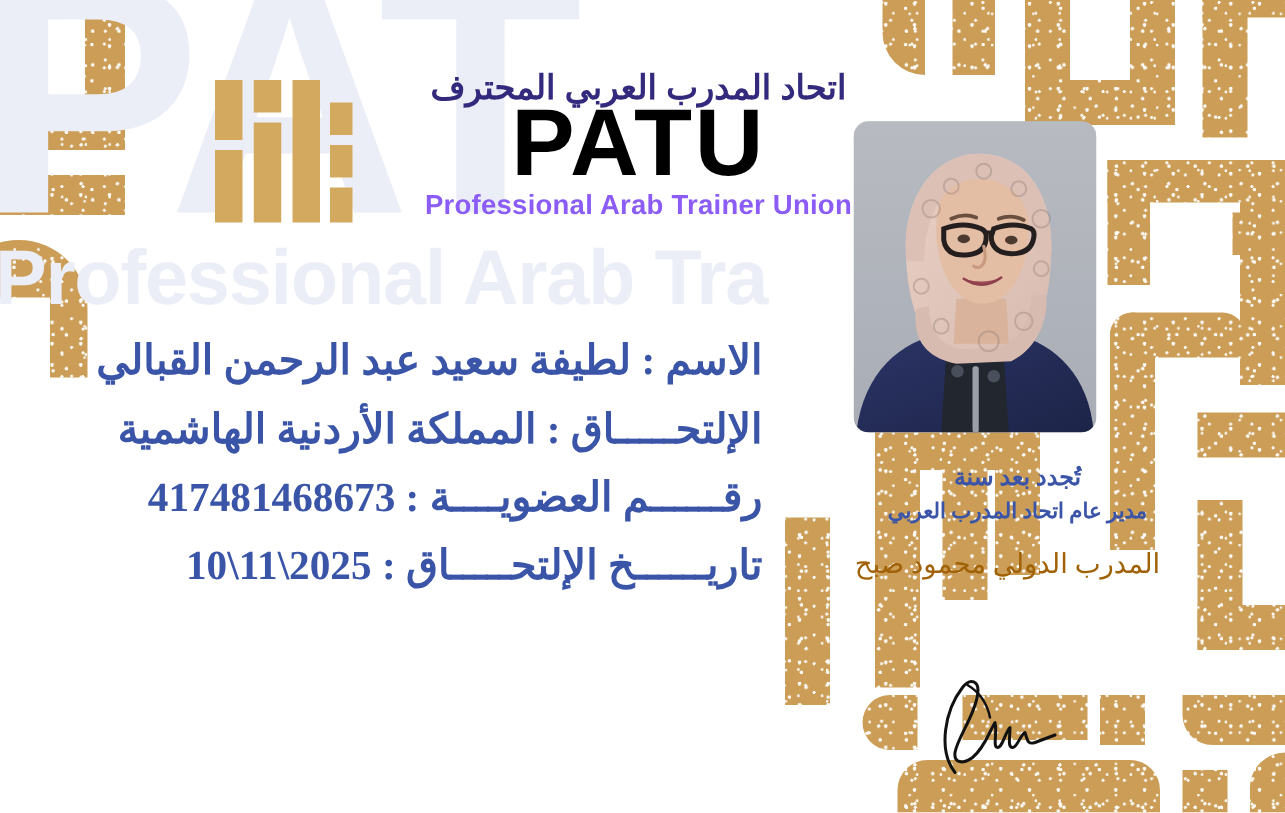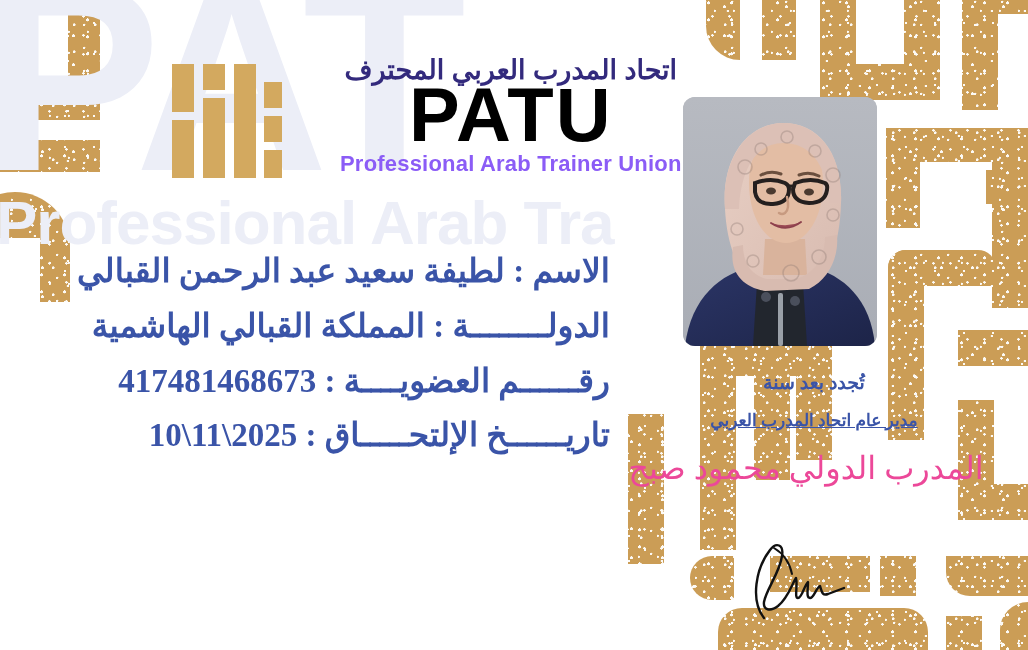--- a/index.html
+++ b/index.html
@@ -139,21 +139,21 @@
     overflow: hidden;
     background: #b9bcc2;
   }
   #photo svg { display: block; width: 100%; height: 100%; }
 
   
   #fields {
     position: absolute;
     z-index: 6;
     left: 0;
-    top: 244px;
+    top: 262px;
     width: 624px;
     direction: rtl;
     text-align: right;
     padding-right: 14px;
     box-sizing: border-box;
   }
   .field-line {
     color: #3a54a8;
     font-size: 33px;
     font-weight: bold;
@@ -175,29 +175,28 @@
   }
   #renew-note {
     font-size: 19px;
     font-weight: bold;
     line-height: 1.2;
     font-family: "Liberation Serif", serif;
   }
   #director-title {
     font-size: 17px;
     font-weight: bold;
-    margin-top: 16px;
+    margin-top: 4px;
     line-height: 1.2;
     font-family: "Liberation Serif", serif;
-    text-decoration: underline;
   }
   #signatory-name {
     margin-top: 20px;
-    font-size: 32px;
-    color: #ec4899;
+    font-size: 22px;
+    color: #a16207;
     font-family: "Liberation Serif", serif;
     font-weight: normal;
     line-height: 1.1;
     padding-right: 16px;
   }
   #signature-mark {
     position: absolute;
     z-index: 7;
     left: 744px;
     top: 540px;
@@ -344,21 +343,21 @@
         <circle cx="136" cy="160" r="7"></circle>
           <circle cx="108" cy="176" r="8"></circle>
         <circle cx="70" cy="164" r="6"></circle>
           <circle cx="54" cy="132" r="6"></circle>
       </g>
     </svg>
   </div>
 
   <div id="fields">
     <div class="field-line">الاسم : لطيفة سعيد عبد الرحمن القبالي</div>
-    <div class="field-line">الدولــــــــة : المملكة القبالي الهاشمية</div>
+    <div class="field-line">الإلتحـــــاق : المملكة الأردنية الهاشمية</div>
     <div class="field-line">رقــــــم العضويــــة : 417481468673</div>
     <div class="field-line">تاريــــــخ الإلتحـــــاق : 2025\11\10</div>
   </div>
 
   <div id="signatory">
     <div id="renew-note">تُجدد بعد سنة</div>
     <div id="director-title">مدير عام اتحاد المدرب العربي</div>
     <div id="signatory-name">المدرب الدولي محمود صبح</div>
   </div>
 

